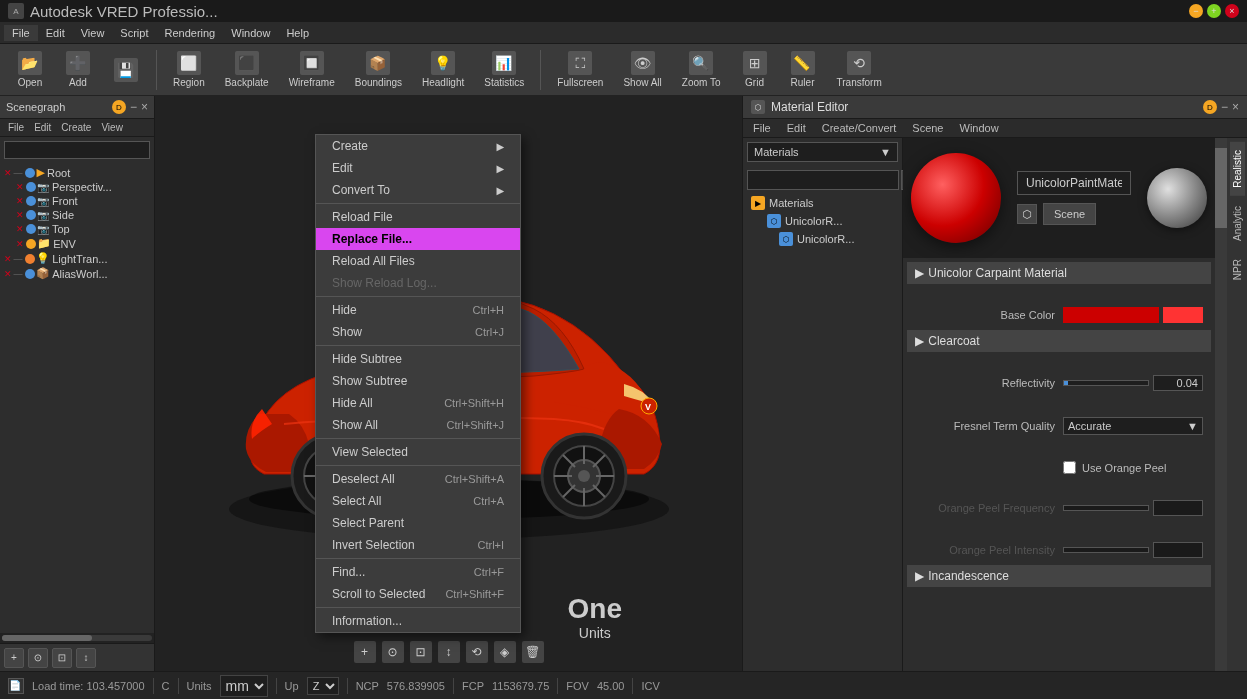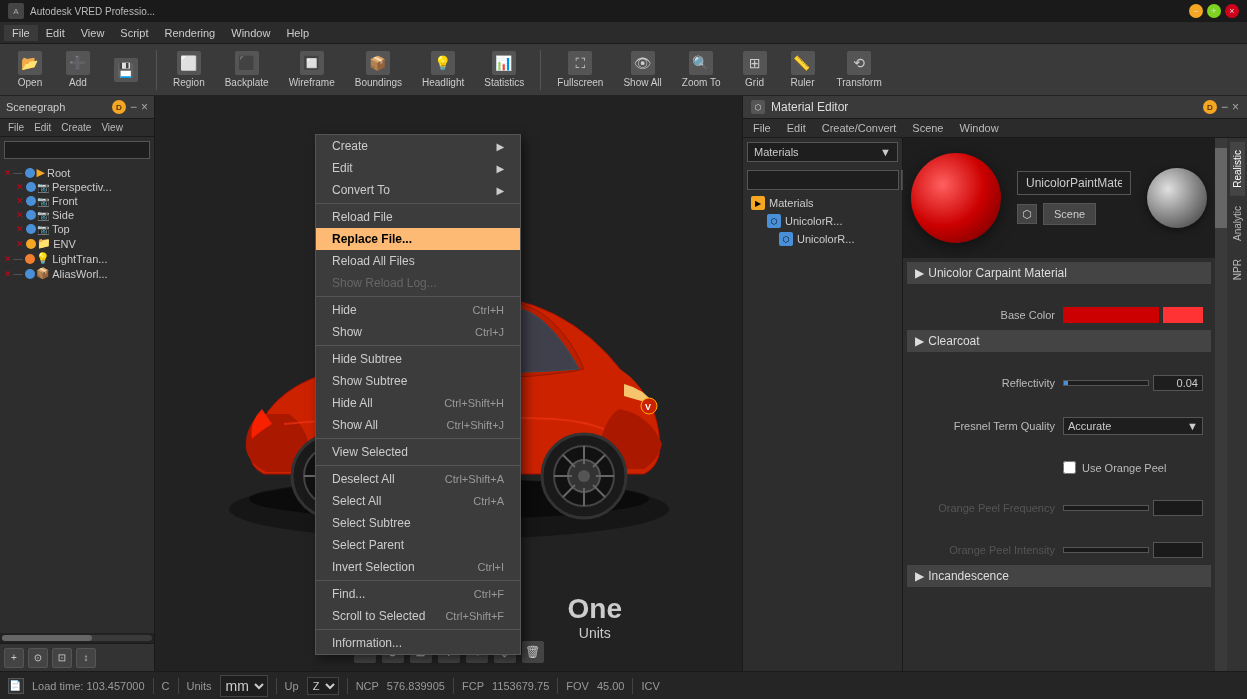--- a/index.html
+++ b/index.html
@@ -2,21 +2,21 @@
 <html><head>
   <meta charset="utf-8">
   <style>
     * { margin: 0; padding: 0; box-sizing: border-box; }
     body { width: 1247px; height: 699px; overflow: hidden; background: #3c3c3c; font-family: 'Segoe UI', Arial, sans-serif; font-size: 12px; color: #ddd; user-select: none; }
 
     
     #title-bar { height: 22px; background: #1a1a1a; display: flex; align-items: center; justify-content: space-between; padding: 0 8px; }
     #title-bar .left { display: flex; align-items: center; gap: 6px; }
     #title-bar .logo { width: 16px; height: 16px; background: #444; border-radius: 2px; display: flex; align-items: center; justify-content: center; font-size: 8px; color: #aaa; }
-    #title-bar .title { font-size: 10px; color: #bbb; }
+    #title-bar .title { font-size: 15px; color: #bbb; }
     #title-bar .controls { display: flex; gap: 4px; }
     #title-bar .ctrl-btn { width: 14px; height: 14px; border-radius: 50%; display: flex; align-items: center; justify-content: center; font-size: 9px; cursor: pointer; }
     .ctrl-minimize { background: #f5a623; }
     .ctrl-maximize { background: #7ed321; }
     .ctrl-close { background: #d0021b; }
 
     
     #menu-bar { height: 22px; background: #2b2b2b; display: flex; align-items: center; padding: 0 4px; border-bottom: 1px solid #1a1a1a; }
     .menu-item { padding: 2px 8px; font-size: 11px; color: #ccc; cursor: pointer; white-space: nowrap; }
 
@@ -50,21 +50,21 @@
 
     
     #viewport { flex: 1; background: #1a1a1a; position: relative; overflow: hidden; }
     #car-area { width: 100%; height: 100%; display: flex; align-items: center; justify-content: center; background: #222; }
 
     
     #dropdown-overlay { position: absolute; top: 0; left: 0; right: 0; bottom: 0; z-index: 100; pointer-events: none; }
     #context-menu { position: absolute; top: 38px; left: 160px; background: #3c3c3c; border: 1px solid #555; min-width: 190px; pointer-events: all; box-shadow: 4px 4px 10px rgba(0,0,0,0.5); z-index: 200; }
 
     .ctx-item { padding: 4px 16px; font-size: 12px; color: #ccc; cursor: pointer; display: flex; align-items: center; justify-content: space-between; white-space: nowrap; }
-    .ctx-item.highlighted { background: #fdba74; color: #000; font-weight: bold; }
+    .ctx-item.highlighted { background: #d946ef; color: #000; font-weight: bold; }
     .ctx-item.disabled { color: #666; cursor: default; }
     .ctx-separator { height: 1px; background: #555; margin: 2px 0; }
     .ctx-submenu-arrow { font-size: 10px; }
     .ctx-shortcut { color: #999; font-size: 11px; margin-left: 20px; }
     .highlighted .ctx-shortcut { color: #333; }
 
     
     #material-editor { width: 505px; background: #2d2d2d; border-left: 1px solid #1a1a1a; display: flex; flex-direction: column; }
     #me-titlebar { background: #3a3a3a; padding: 4px 8px; display: flex; align-items: center; justify-content: space-between; border-bottom: 1px solid #1a1a1a; }
     #me-menubar { background: #2b2b2b; display: flex; padding: 2px 4px; gap: 4px; border-bottom: 1px solid #1a1a1a; }
@@ -434,23 +434,20 @@
         <div class="ctx-separator"></div>
         <div class="ctx-item">
           <span>Deselect All</span>
           <span class="ctx-shortcut">Ctrl+Shift+A</span>
         </div>
         <div class="ctx-item">
           <span>Select All</span>
           <span class="ctx-shortcut">Ctrl+A</span>
         </div>
         <div class="ctx-item">
-          <span>Select Subtree</span>
-        </div>
-        <div class="ctx-item">
           <span>Select Parent</span>
         </div>
         <div class="ctx-item">
           <span>Invert Selection</span>
           <span class="ctx-shortcut">Ctrl+I</span>
         </div>
         <div class="ctx-separator"></div>
         <div class="ctx-item">
           <span>Find...</span>
           <span class="ctx-shortcut">Ctrl+F</span>

